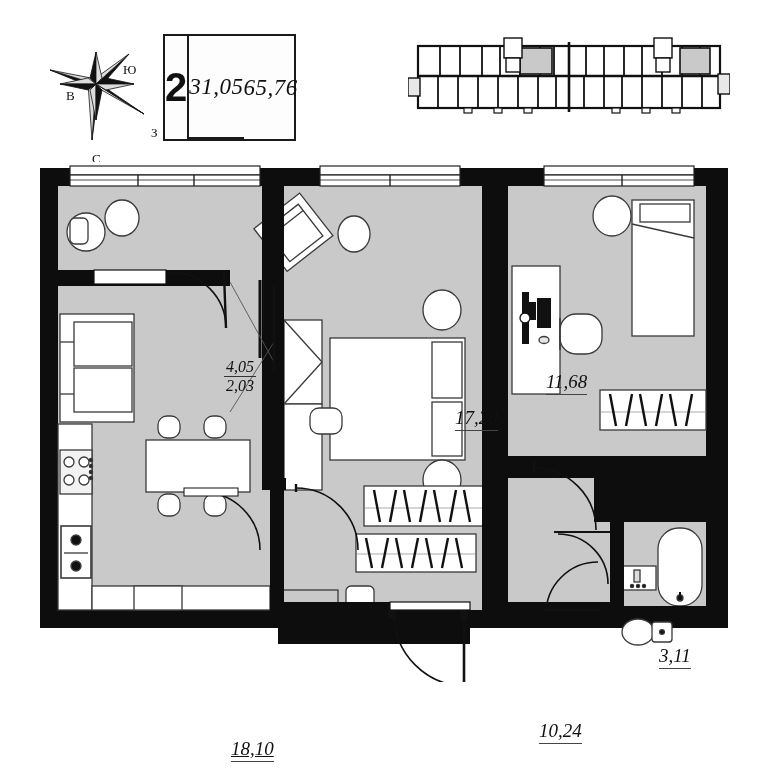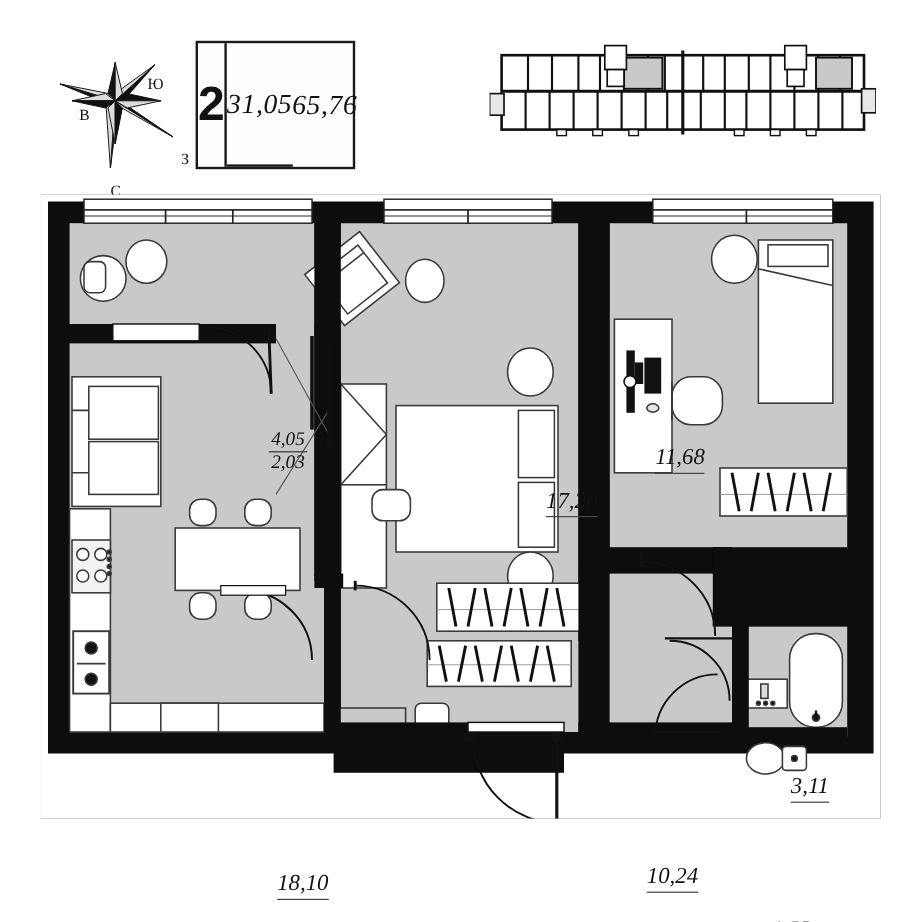--- a/index.html
+++ b/index.html
@@ -128,21 +128,21 @@
     color: #111;
     text-align: center;
     line-height: 1.15;
   }
   .area-frac .top { display: block; border-bottom: 1.3px solid #333; padding: 0 2px; }
   .area-frac .bot { display: block; padding: 0 2px; }
 
   #lbl-balcony { left: 190px; top: 196px; }
   #lbl-bedroom1 { left: 421px; top: 209px; margin-top: 36px; }
   #lbl-bedroom2 { left: 512px; top: 209px; }
-  #lbl-living   { left: 197px; top: 564px; }
+  #lbl-living   { left: 197px; top: 576px; text-decoration: underline; }
   #lbl-hall     { left: 505px; top: 558px; text-align: right; }
   #lbl-bath     { left: 625px; top: 483px; }
   #lbl-wc       { left: 609px; top: 602px; }
 </style>
 </head>
 <body>
 
 <div id="page">
 
   <div id="header">

